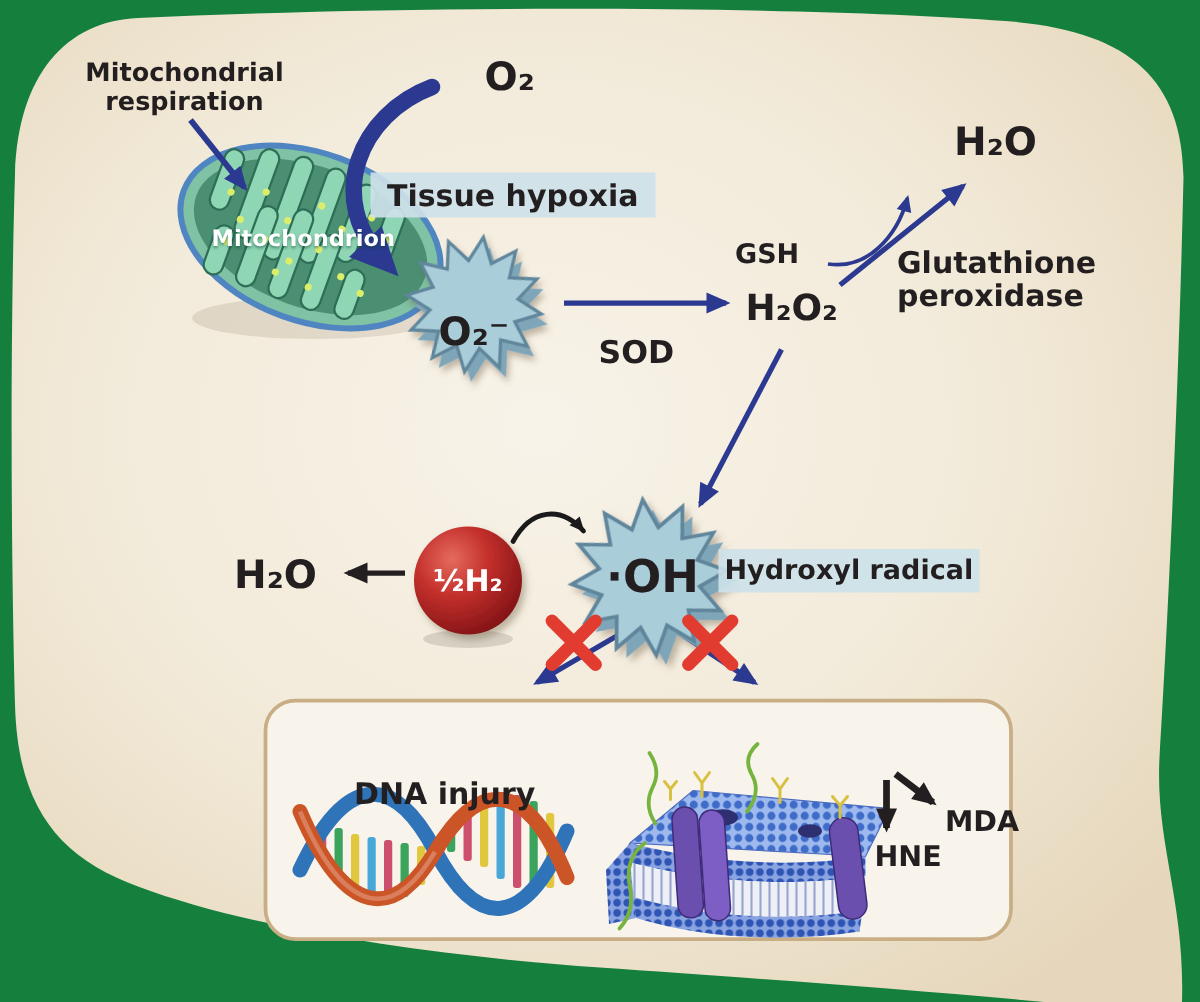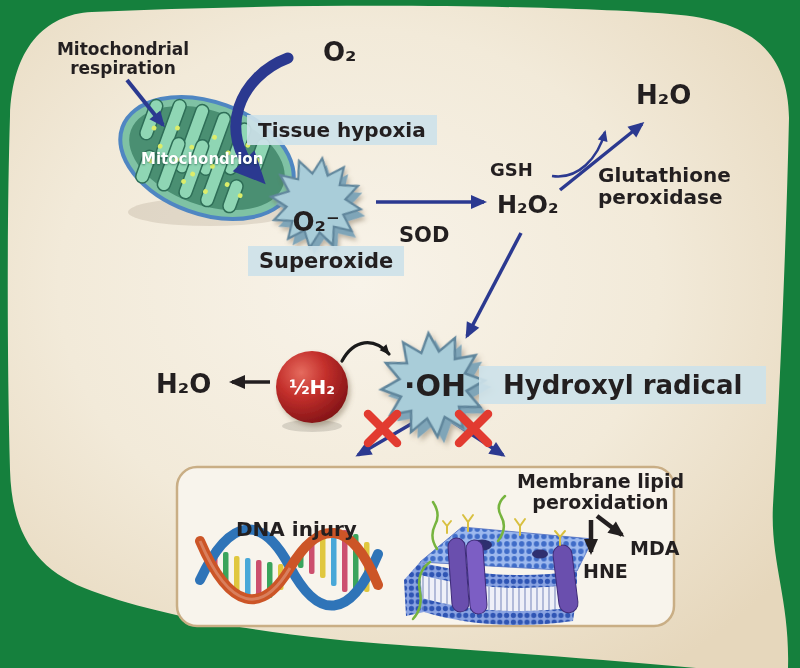--- a/index.html
+++ b/index.html
@@ -201,41 +201,39 @@
 <div class="lbl wrap" style="left:47px;top:40px;width:152px;font-size:17px;">Mitochondrial respiration</div>
 
 <div class="lbl" style="left:295px;top:37px;font-size:26px;margin-left:28px;">O₂</div>
 
 <div class="lbl chip" style="left:247px;top:115px;font-size:20px;">Tissue hypoxia</div>
 
 <div class="lbl white" style="left:129px;top:150px;font-size:15px;text-shadow:0 1px 2px rgba(0,60,40,0.5);padding-left:12px;">Mitochondrion</div>
 
 <div class="lbl ctr" style="left:316px;top:202px;font-size:26px;margin-top:20px;">O₂⁻</div>
 
-<div class="lbl chip" style="left:248px;top:246px;font-size:21px;">Superoxide</div>
 
 <div class="lbl" style="left:399px;top:210px;font-size:21px;margin-top:13px;">SOD</div>
 
 <div class="lbl" style="left:497px;top:191px;font-size:24px;">H₂O₂</div>
 
 <div class="lbl" style="left:490px;top:159px;font-size:18px;">GSH</div>
 
 <div class="lbl wrap" style="left:598px;top:164px;width:122px;font-size:20px;text-align:right;">Glutathione peroxidase</div>
 
 <div class="lbl" style="left:636px;top:80px;font-size:26px;">H₂O</div>
 
 <div class="lbl" style="left:156px;top:369px;font-size:26px;">H₂O</div>
 
 <div class="lbl white ctr" style="left:312px;top:387px;font-size:20px;">½H₂</div>
 
 <div class="lbl ctr" style="left:435px;top:385px;font-size:30px;">·OH</div>
 
-<div class="lbl chip" style="left:479px;top:366px;font-size:26px;padding:4px 24px;">Hydroxyl radical</div>
+<div class="lbl chip" style="left:479px;top:366px;font-size:18px;padding:4px 4px;">Hydroxyl radical</div>
 
 <div class="lbl" style="left:236px;top:481px;font-size:20px;margin-top:36px;">DNA injury</div>
 
-<div class="lbl wrap" style="left:508px;top:471px;width:185px;font-size:19px;">Membrane lipid peroxidation</div>
 
 <div class="lbl" style="left:630px;top:537px;font-size:19px;">MDA</div>
 
 <div class="lbl" style="left:583px;top:560px;font-size:19px;">HNE</div>
 
 </div>
 
 </body></html>

